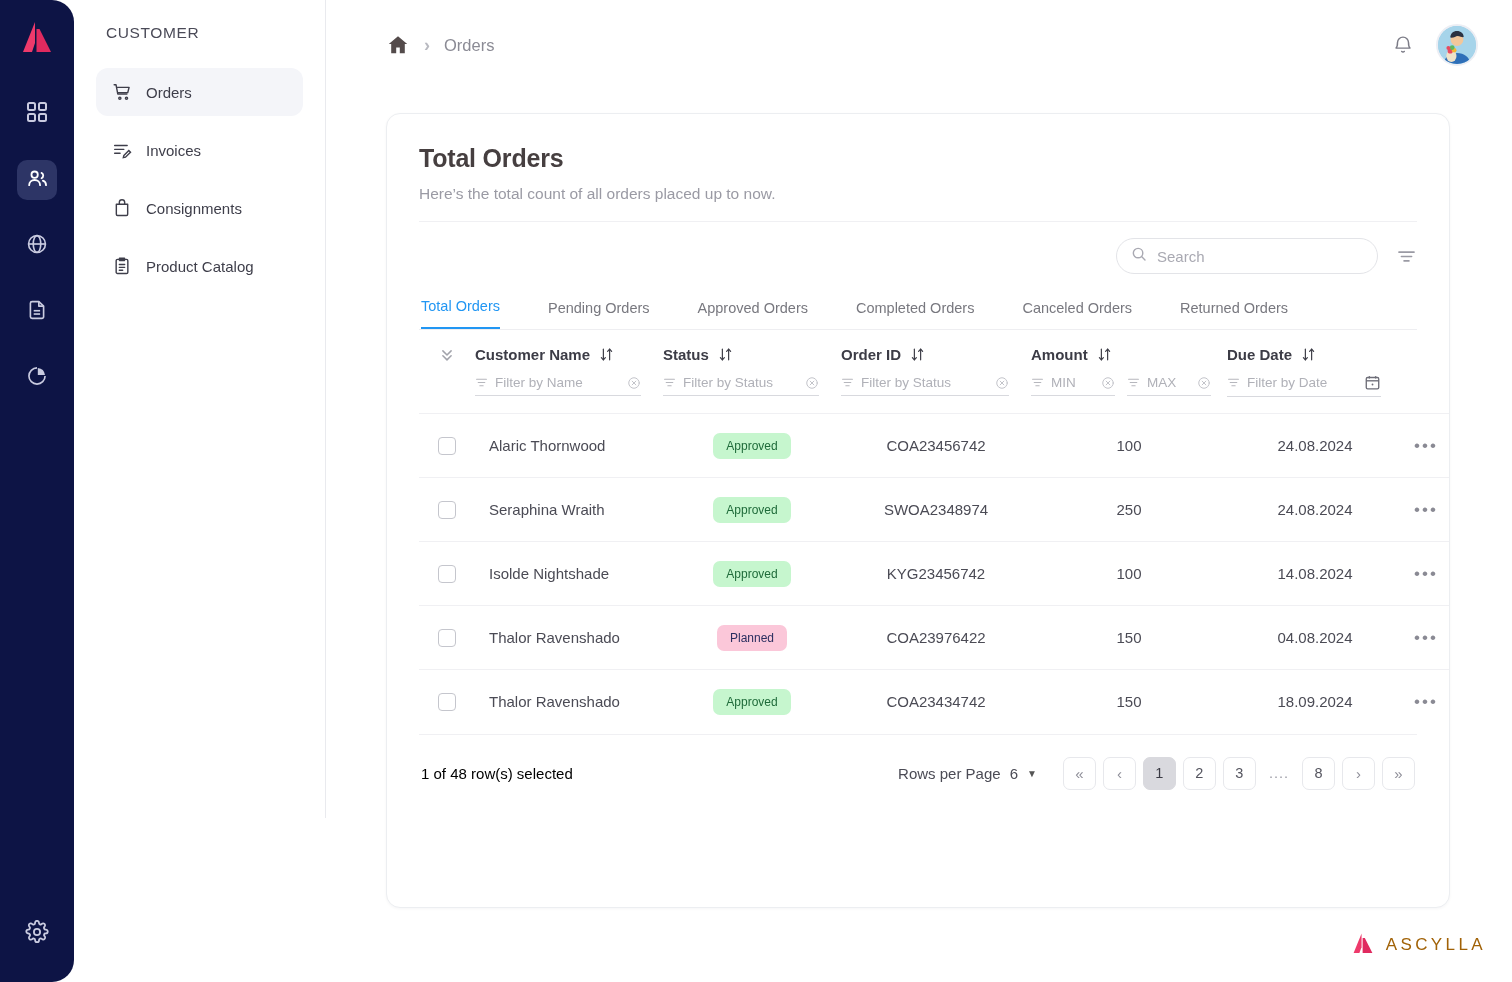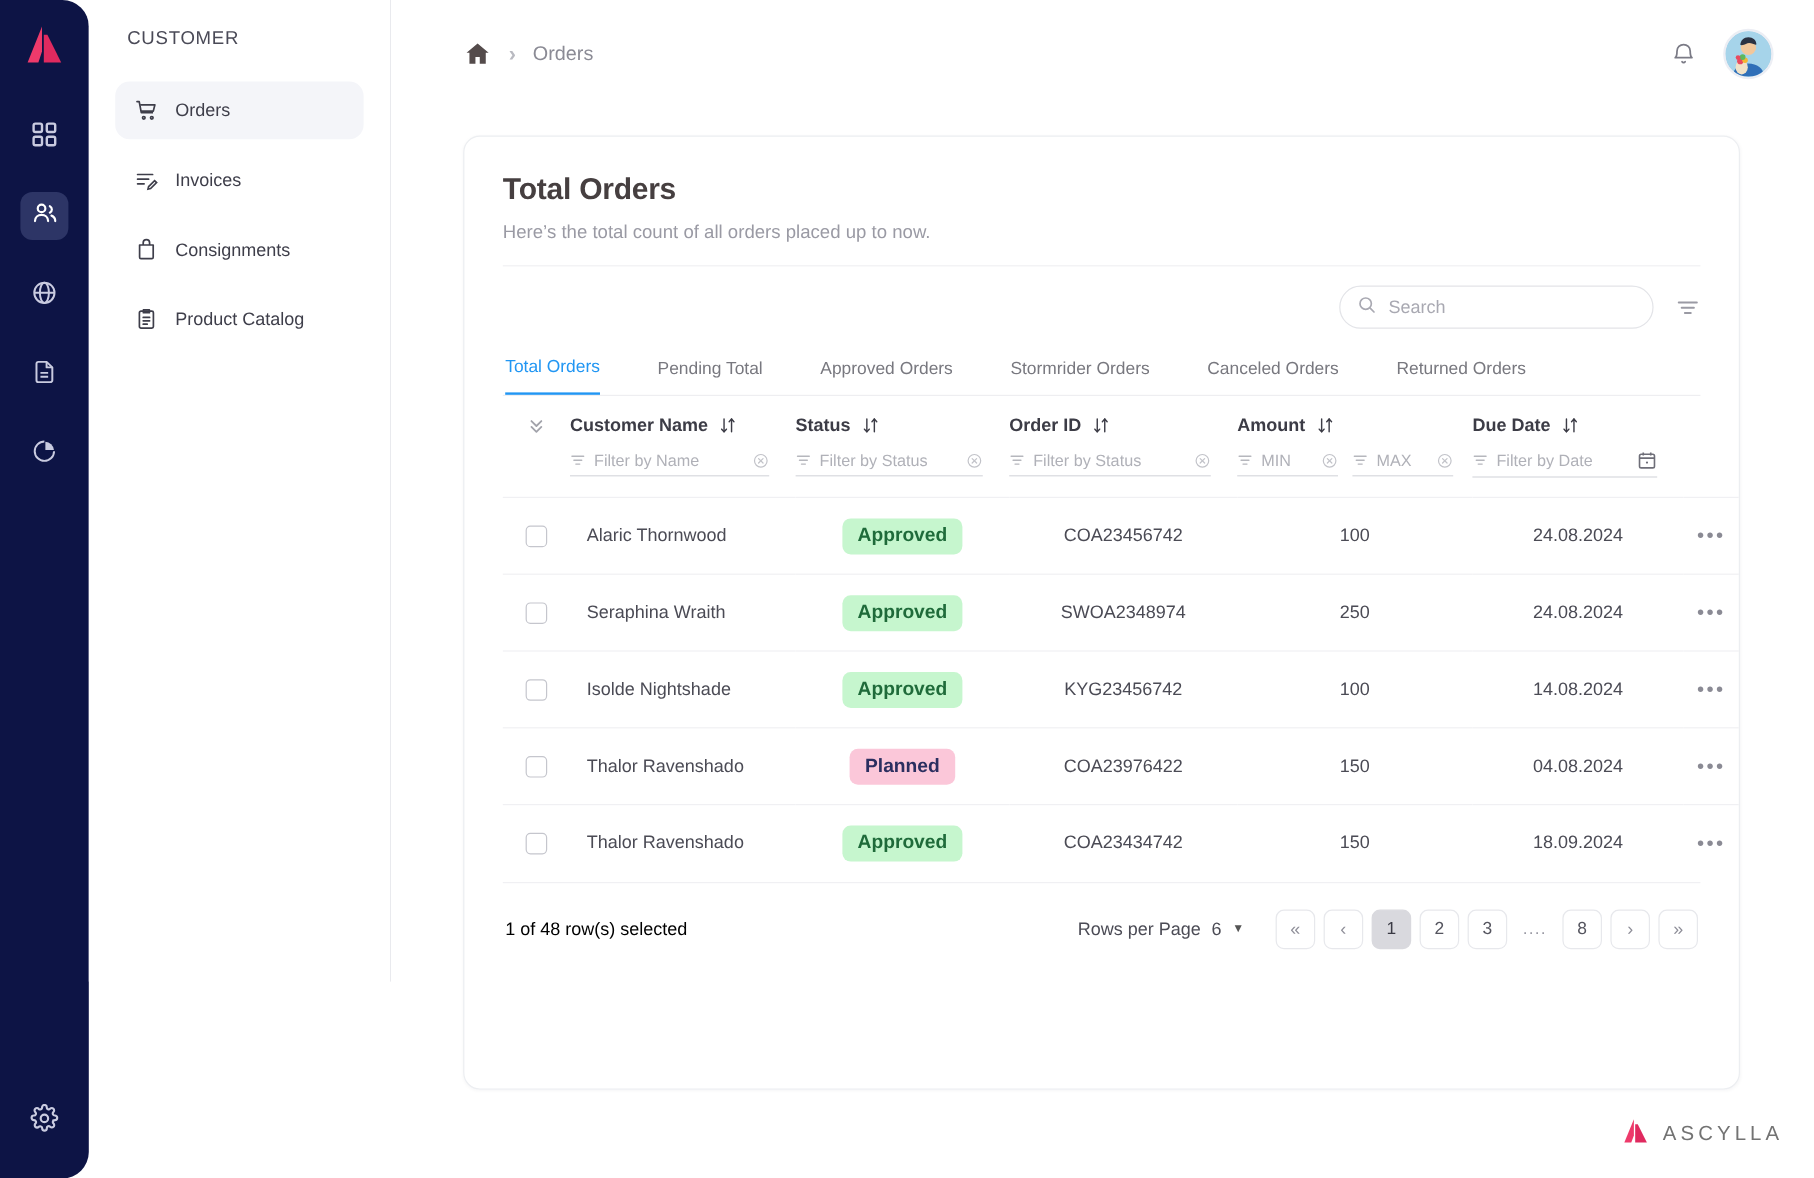--- a/index.html
+++ b/index.html
@@ -143,21 +143,21 @@
   .chk {
     width:18px; height:18px; border-radius:4px; border:1.6px solid #c5c6cd;
     display:inline-block; background:#fff; vertical-align:middle;
   }
   .chk.checked {
     background:#5a4fa3; border-color:#5a4fa3;
     display:inline-flex; align-items:center; justify-content:center;
   }
   .badge {
     display:inline-block; padding: 6px 13px; border-radius:7px;
-    font-size: 16px; font-weight: 700;
+    font-size: 12px; font-weight: 400;
   }
   .badge.approved { background:#c6f6ce; color:#1f6b3a; }
   .badge.pending  { background:#fdeeac; color:#3b3b46; }
   .badge.planned  { background:#fbc7d9; color:#2b2f60; }
   .dots { color:#8a8a94; letter-spacing:2px; font-size: 17px; }
 
   
   .tfoot-rule { height:1px; background:#f0f0f3; }
   .pager { display:flex; align-items:center; justify-content:space-between; padding: 22px 2px 0 2px; }
   .sel-count { font-size: 15px; color:#000000; }
@@ -172,21 +172,21 @@
   }
   .pbtn.active { background:#d9d9de; border-color:#d9d9de; color:#3a3a44; }
   .pbtn.ghost { border:0; min-width: 18px; color:#9a9aa4; letter-spacing:1px; }
   .pbtn.arrow { color:#8e8e98; font-size: 15px; }
 
   
   .brand {
     position:absolute; right: 26px; bottom: 22px;
     display:flex; align-items:center; gap: 10px;
   }
-  .brand-text { font-size: 17px; letter-spacing: 3.4px; color:#737373; }
+  .brand-text { font-size: 17px; letter-spacing: 3.4px; color:#a16207; }
 </style>
 </head>
 <body>
 
 <div class="app">
 
   <div class="rail">
     <div class="rail-logo">
       <svg width="34" height="36" viewBox="0 0 34 36">
         <path d="M15 3 L3 33 L12 33 L15 24 Z" fill="#ee3a6b"></path>
@@ -358,23 +358,23 @@
           <svg width="21" height="21" viewBox="0 0 24 24" fill="none" stroke="currentColor" stroke-width="1.9" stroke-linecap="round">
             <path d="M3.4 7h17.2"></path>
               <path d="M6.2 12h11.6"></path>
               <path d="M9.2 17h5.6"></path>
           </svg>
         </span>
       </div>
 
       <div class="tabs">
         <div class="tab active">Total Orders</div>
-        <div class="tab">Pending Total</div>
+        <div class="tab">Pending Orders</div>
         <div class="tab">Approved Orders</div>
-        <div class="tab">Stormrider Orders</div>
+        <div class="tab">Completed Orders</div>
         <div class="tab">Canceled Orders</div>
         <div class="tab">Returned Orders</div>
       </div>
 
       <table class="grid">
         <colgroup>
           <col class="c-sel">
             <col class="c-name">
             <col class="c-stat">
             <col class="c-oid">

